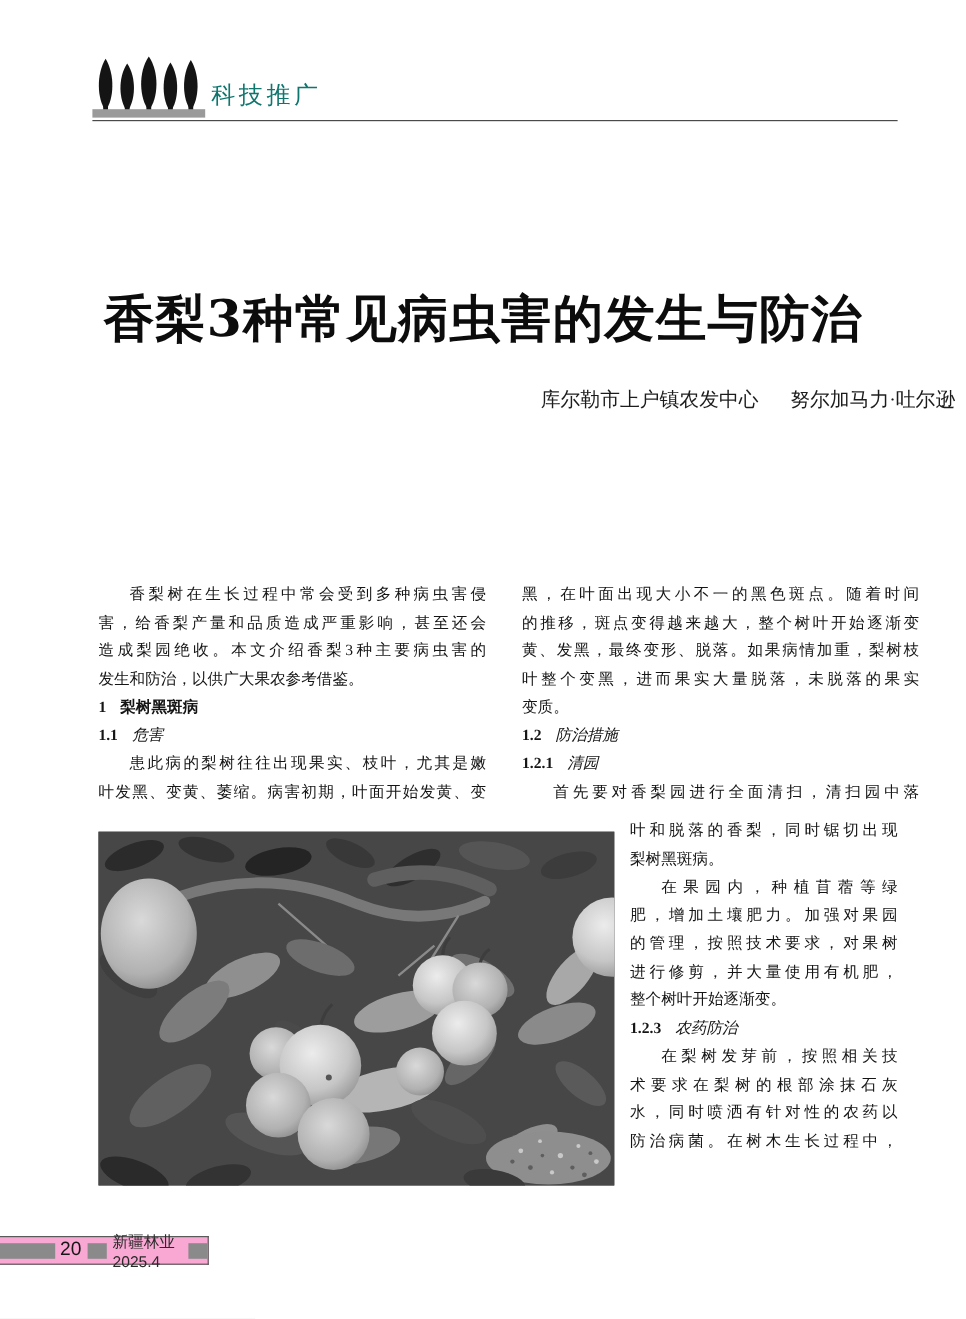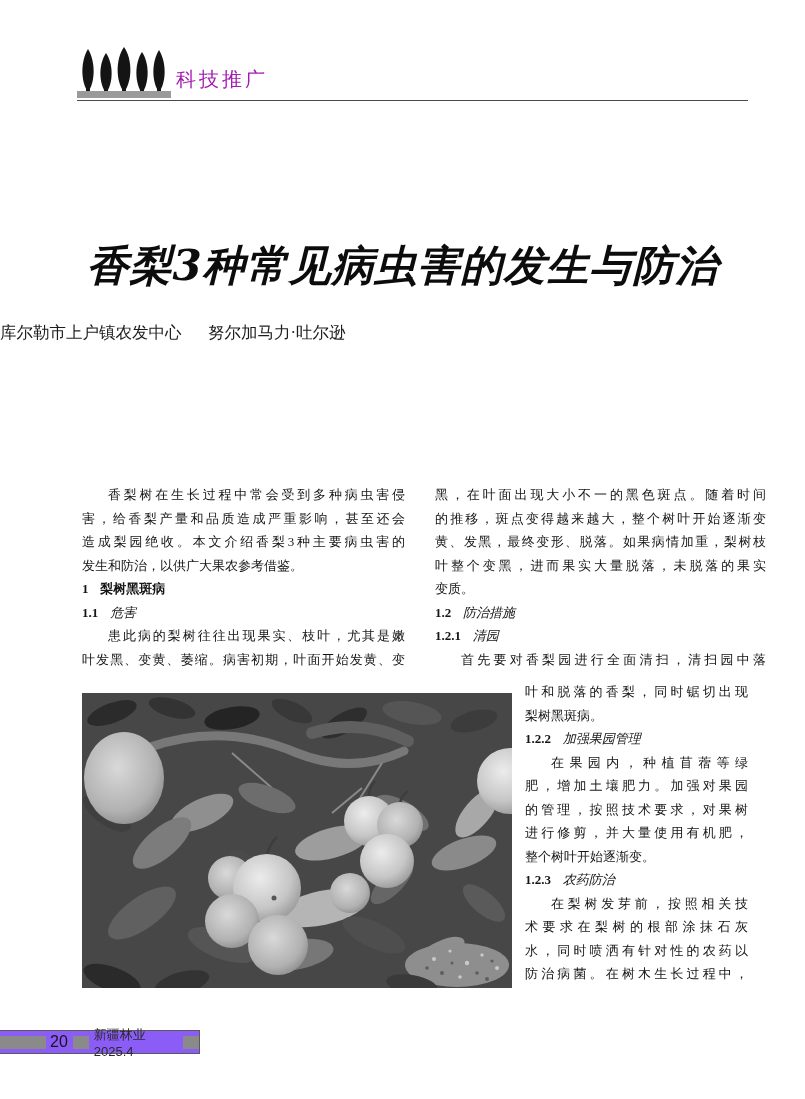--- a/index.html
+++ b/index.html
@@ -3,28 +3,28 @@
 <meta charset="utf-8">
 <style>
   html,body{margin:0;padding:0;background:#e9e9e9;}
   .page{position:relative;width:805px;height:1099px;margin:0 auto;background:#ffffff;
         overflow:hidden;font-family:"Liberation Serif","DejaVu Serif",serif;color:#111;}
 
   
   .hdr-trees{position:absolute;left:78px;top:46px;width:92px;height:48px;}
   .hdr-base{position:absolute;left:77px;top:91px;width:94px;height:7px;background:#9a9a9a;}
   .hdr-label{position:absolute;left:176px;top:66px;font-family:Liberation Serif, serif;
-             font-size:20px;letter-spacing:3px;font-weight:500;color:#a21caf;}
+             font-size:20px;letter-spacing:3px;font-weight:500;color:#0f766e;}
   .hdr-rule{position:absolute;left:77px;top:100px;width:671px;height:1px;background:#4a4a4a;}
 
   
   .title{position:absolute;left:0;top:238px;width:805px;margin:0;text-align:center;
          font-family:"DejaVu Serif","Liberation Serif",serif;font-weight:bold;
-         font-size:42px;line-height:56px;letter-spacing:1px;color:#0c0c0c;font-style:italic;}
-  .byline{position:absolute;left:0;top:321px;width:796px;text-align:left;
+         font-size:42px;line-height:56px;letter-spacing:1px;color:#0c0c0c;}
+  .byline{position:absolute;left:0;top:321px;width:796px;text-align:right;
           font-size:16.5px;line-height:24px;color:#1c1c1c;}
   .byline .aff{margin-right:1.6em;}
 
   
   .col{position:absolute;}
   .col-left{left:82px;top:483px;width:323px;}
   .col-right{left:417px;top:483px;width:331px;margin-left:18px;}
   .col-narrow{left:525px;top:680px;width:223px;}
   .line{font-size:13px;line-height:23.5px;text-align:justify;color:#151515;
         overflow:hidden;white-space:nowrap;}
@@ -35,23 +35,23 @@
   .h1 .hnum{margin-right:.9em;}
   .h2 .hnum{font-weight:bold;font-style:normal;margin-right:.9em;}
   .h2 .hlabel{font-style:italic;}
 
   
   .photo{position:absolute;left:82px;top:693px;width:430px;height:295px;margin:0;
          background:#474747;}
   .photo svg{display:block;}
 
   
-  .footer{position:absolute;left:0;top:1030px;height:24px;width:200px;
+  .footer{position:absolute;left:0;top:1030px;height:24px;width:174px;
           border:1px solid #5a5a5a;border-left:none;box-sizing:border-box;
-          display:flex;align-items:center;background:#8b5cf6;}
+          display:flex;align-items:center;background:#f9a8d4;}
   .fbar{width:46px;height:13px;background:#8a8a8a;flex:none;}
   .fnum{font-family:"Liberation Sans","DejaVu Sans",sans-serif;font-size:16px;
         color:#161616;margin:0 5px 0 4px;}
   .fsq{width:16px;height:13px;background:#8a8a8a;flex:none;}
   .fjournal{font-family:"Liberation Sans","DejaVu Sans",sans-serif;font-size:13px;
             color:#2a2a2a;margin:0 5px;}
 </style>
 </head>
 <body>
 
@@ -96,21 +96,20 @@
       <div class="line j">黄、发黑，最终变形、脱落。如果病情加重，梨树枝</div>
       <div class="line j">叶整个变黑，进而果实大量脱落，未脱落的果实</div>
       <div class="line ">变质。</div>
       <div class="line h2"><span class="hnum">1.2</span><span class="hlabel">防治措施</span></div>
       <div class="line h2"><span class="hnum">1.2.1</span><span class="hlabel">清园</span></div>
       <div class="line indent j">首先要对香梨园进行全面清扫，清扫园中落</div>
     </div>
   <div class="col col-narrow">
       <div class="line j">叶和脱落的香梨，同时锯切出现</div>
       <div class="line ">梨树黑斑病。</div>
-      <div class="line h2"><span class="hnum">1.2.2</span><span class="hlabel">加强果园管理</span></div>
       <div class="line indent j">在果园内，种植苜蓿等绿</div>
       <div class="line j">肥，增加土壤肥力。加强对果园</div>
       <div class="line j">的管理，按照技术要求，对果树</div>
       <div class="line j">进行修剪，并大量使用有机肥，</div>
       <div class="line ">整个树叶开始逐渐变。</div>
       <div class="line h2"><span class="hnum">1.2.3</span><span class="hlabel">农药防治</span></div>
       <div class="line indent j">在梨树发芽前，按照相关技</div>
       <div class="line j">术要求在梨树的根部涂抹石灰</div>
       <div class="line j">水，同时喷洒有针对性的农药以</div>
       <div class="line j">防治病菌。在树木生长过程中，</div>

